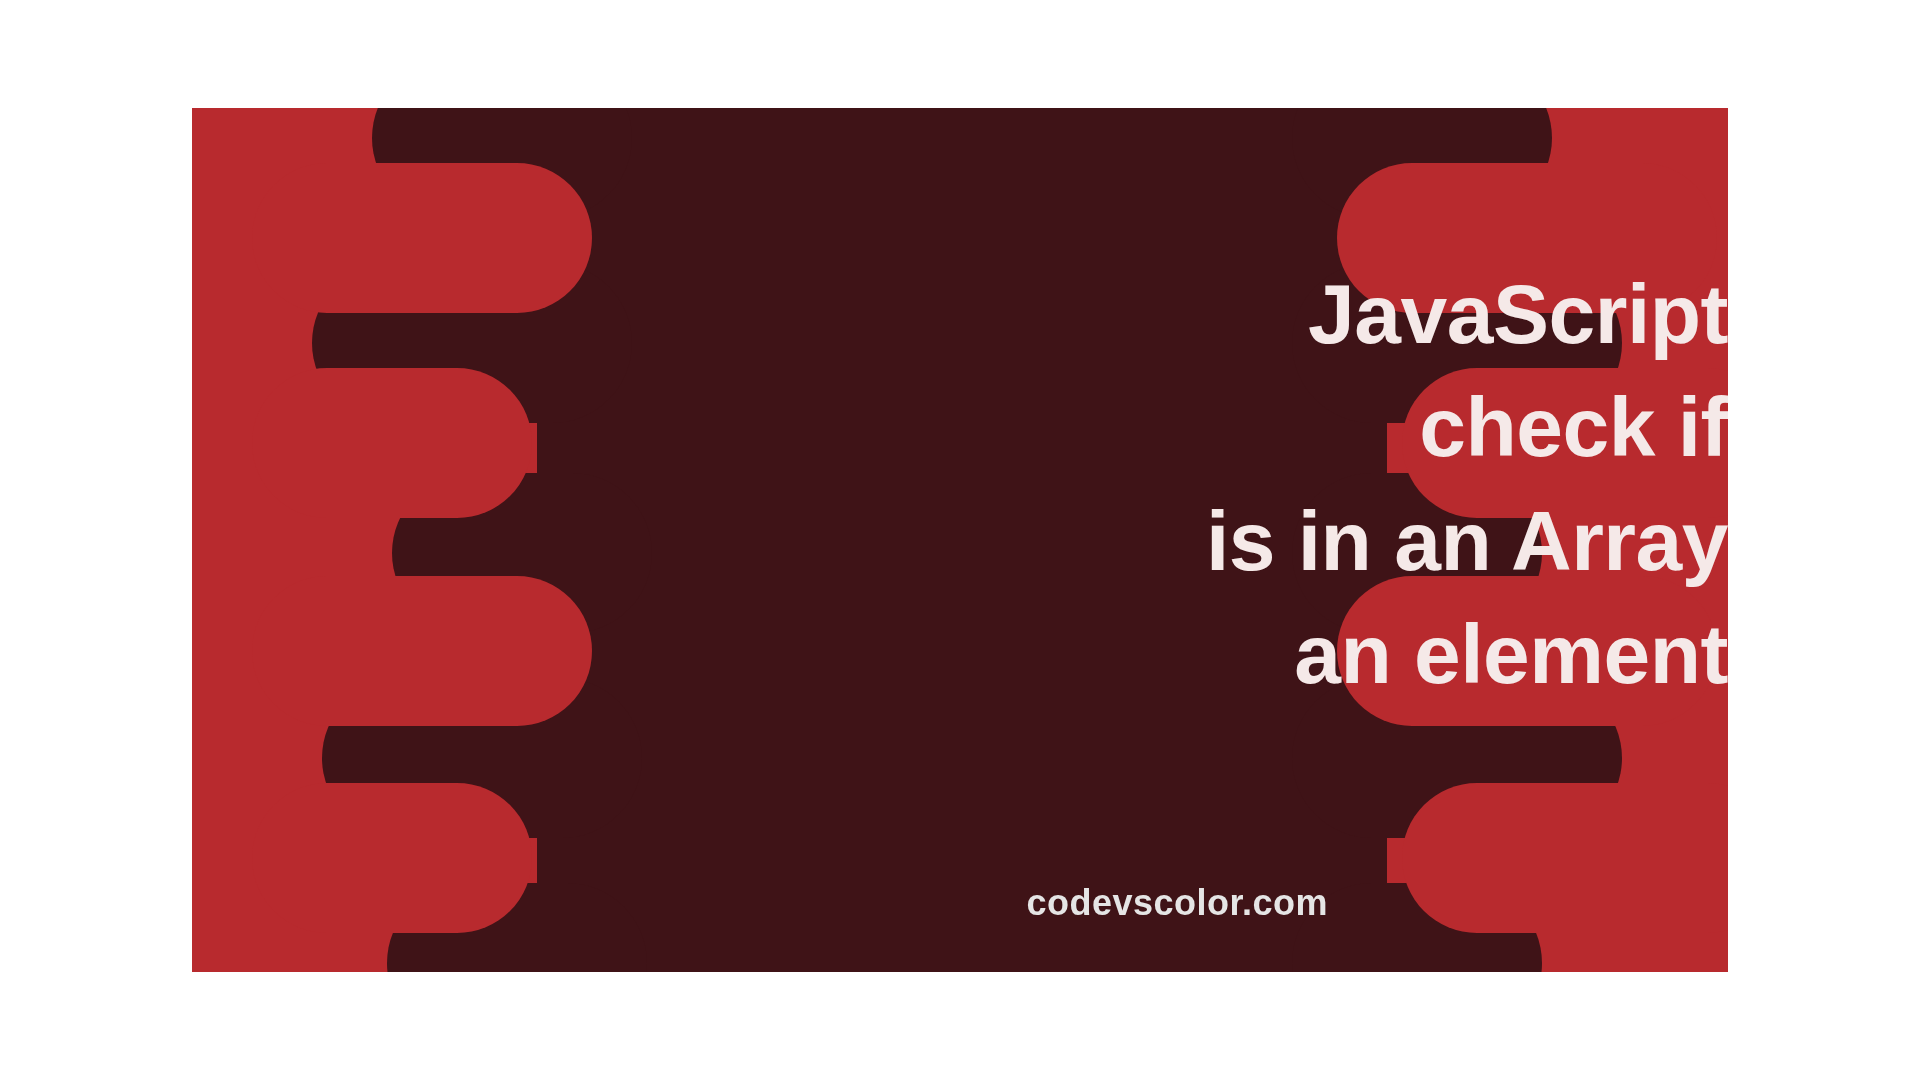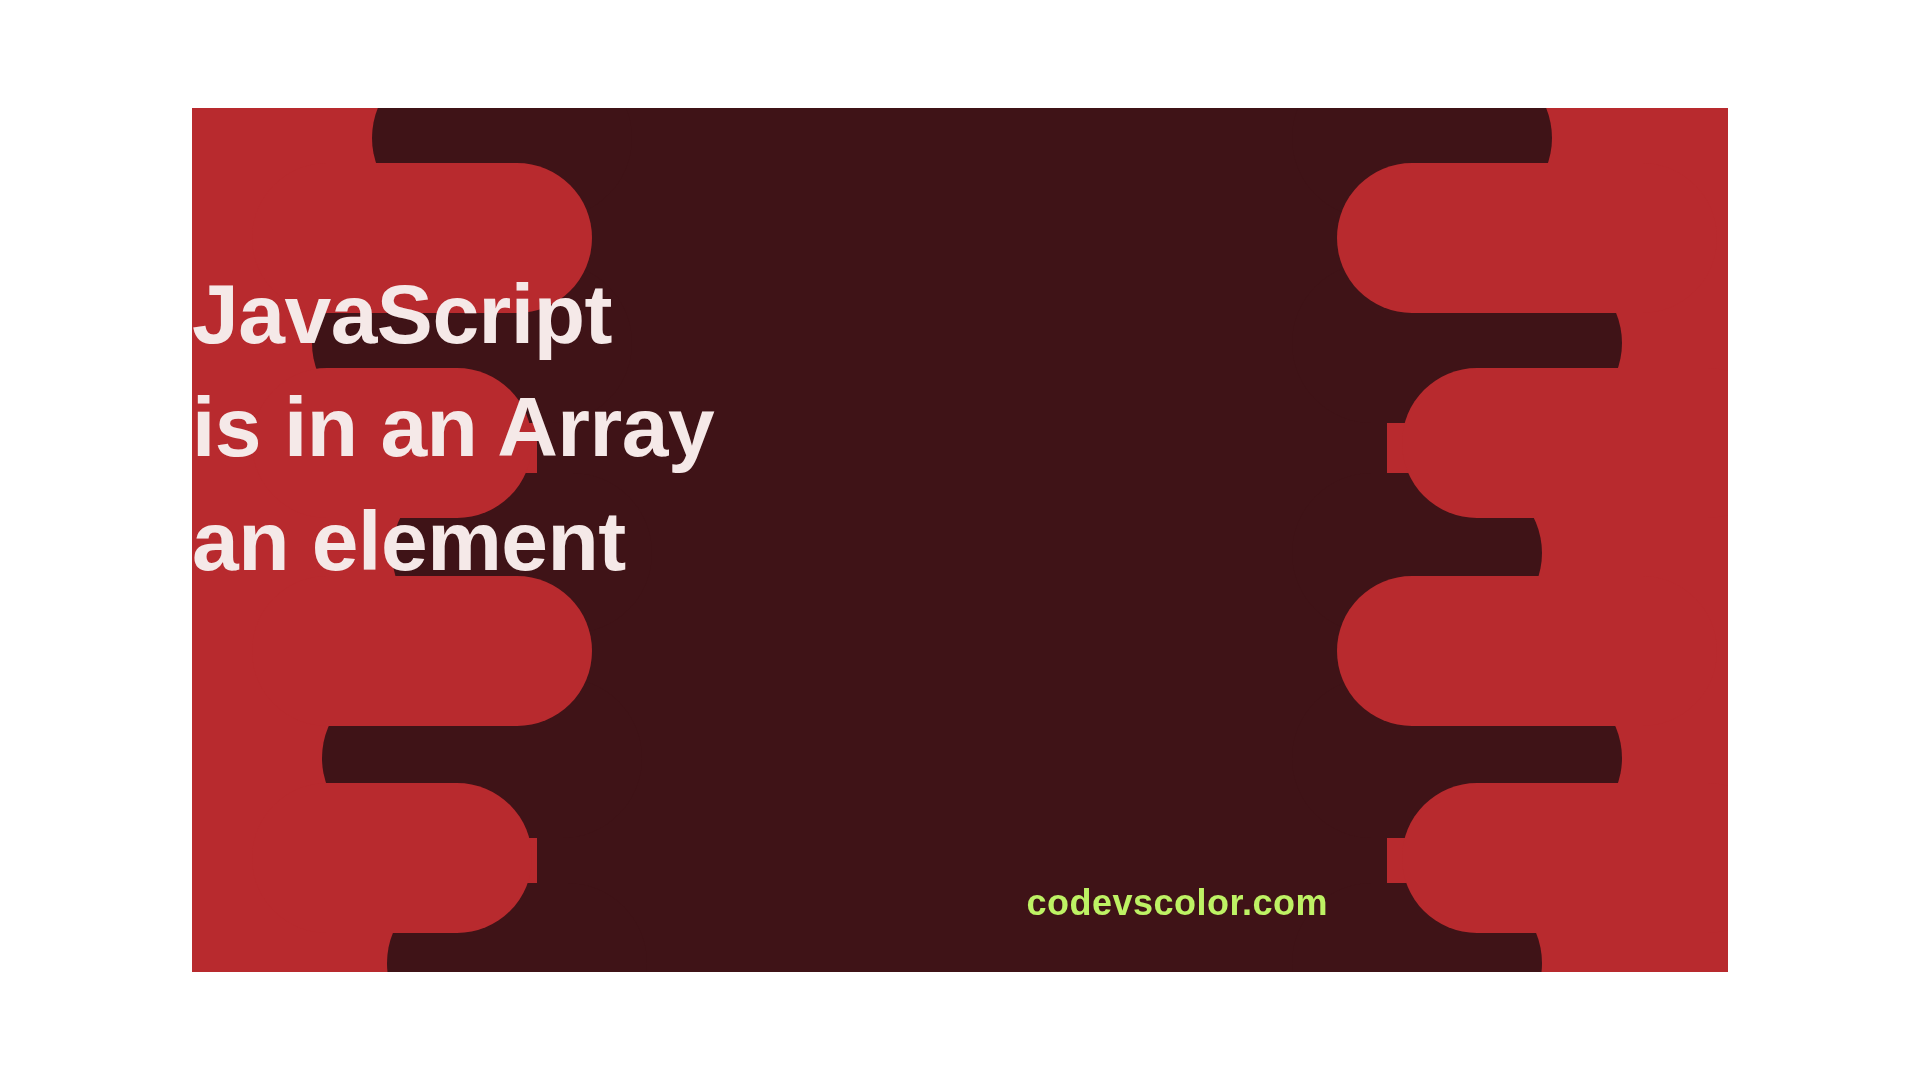--- a/index.html
+++ b/index.html
@@ -75,38 +75,38 @@
     .rbump-r1 { left: 1145px; top: 55px; width: 380px; height: 150px; }
     .rbump-r2 { left: 1210px; top: 260px; width: 380px; height: 150px; }
     .rbump-r3 { left: 1145px; top: 468px; width: 380px; height: 150px; }
     .rbump-r4 { left: 1210px; top: 675px; width: 380px; height: 150px; }
 
     .title-box {
       position: absolute;
       left: 0;
       top: 150px;
       width: 100%;
-      text-align: left;
+      text-align: right;
     }
     .title {
       font-family: -apple-system, BlinkMacSystemFont, "Segoe UI", Helvetica, Arial, sans-serif;
       font-weight: 700;
       font-size: 84px;
       line-height: 1.35;
       color: #f5e9e8;
       letter-spacing: -0.5px;
     }
     .subtitle {
       position: absolute;
       right: 400px;
       bottom: 48px;
       font-family: -apple-system, BlinkMacSystemFont, "Segoe UI", Helvetica, Arial, sans-serif;
       font-weight: 600;
       font-size: 36px;
-      color: #bef264;
+      color: #e5e5e5;
       letter-spacing: 0.5px;
     }
   </style>
 </head>
 <body>
 
 <div class="canvas">
   <div class="blob blob-center"></div>
 
   <div class="bump-l bump-l1"></div>
@@ -127,19 +127,20 @@
   <div class="bump-r bump-r5"></div>
 
   <div class="rbump-r rbump-r1"></div>
   <div class="rbump-r rbump-r2"></div>
   <div class="rbump-r rbump-r3"></div>
   <div class="rbump-r rbump-r4"></div>
 
   <div class="title-box">
     <div class="title">
       <div>JavaScript</div>
+      <div>check if</div>
       <div>is in an Array</div>
       <div>an element</div>
     </div>
   </div>
 
   <div class="subtitle">codevscolor.com</div>
 </div>
 
 </body></html>

